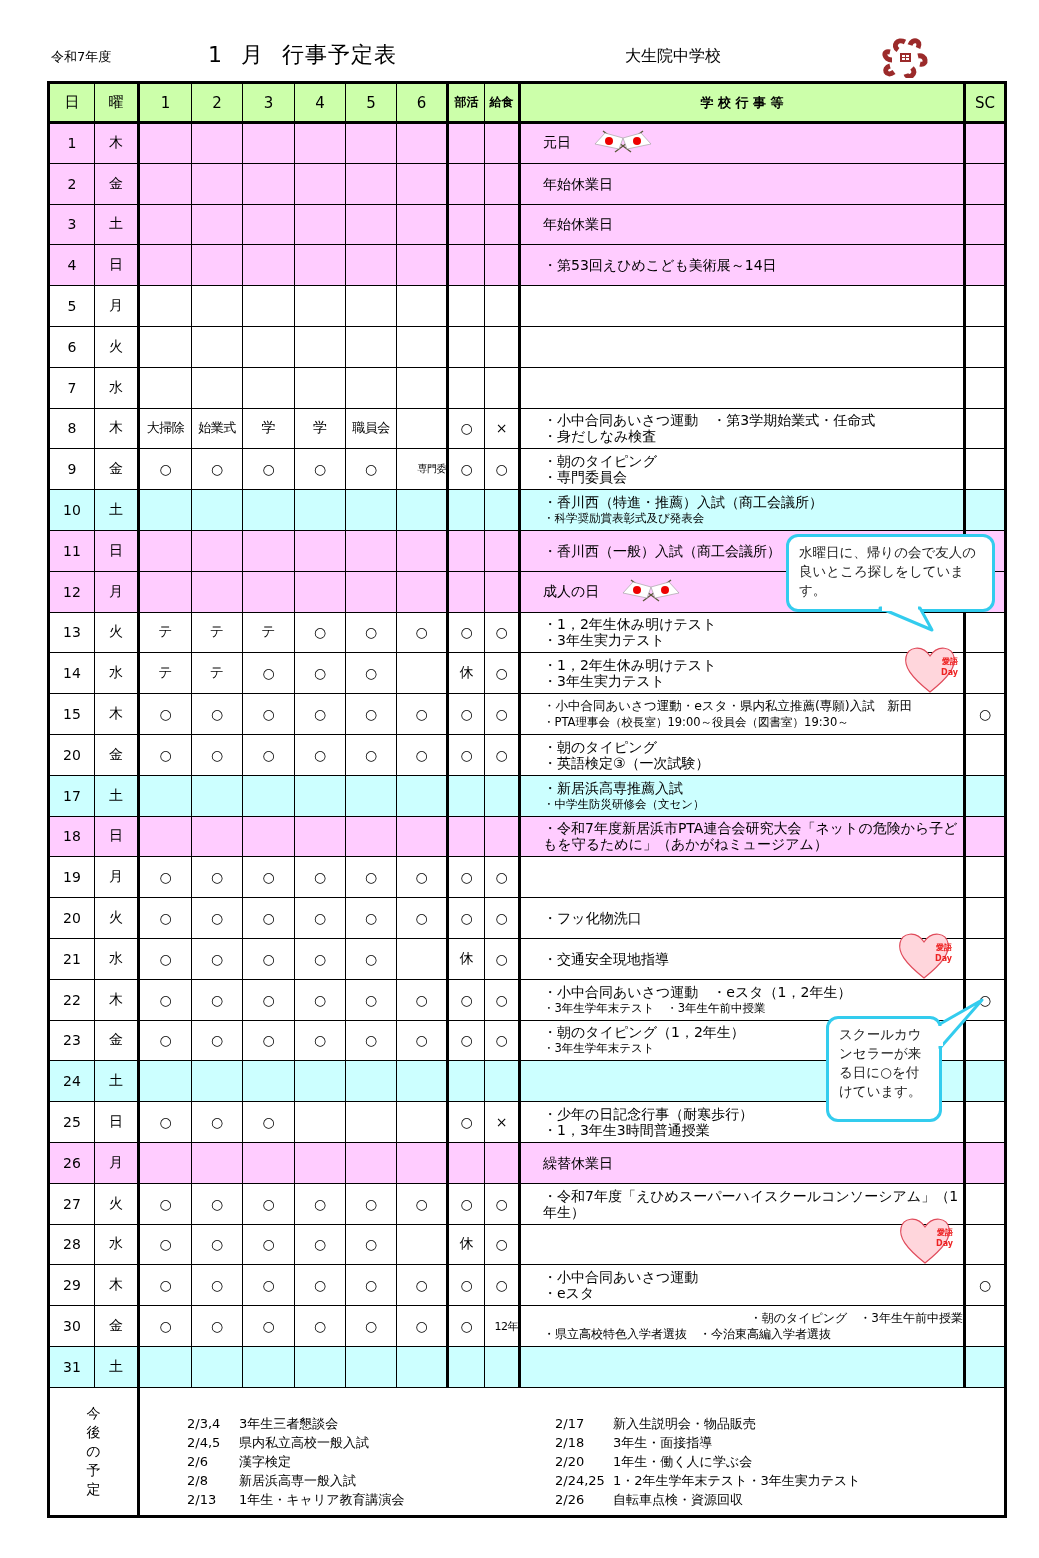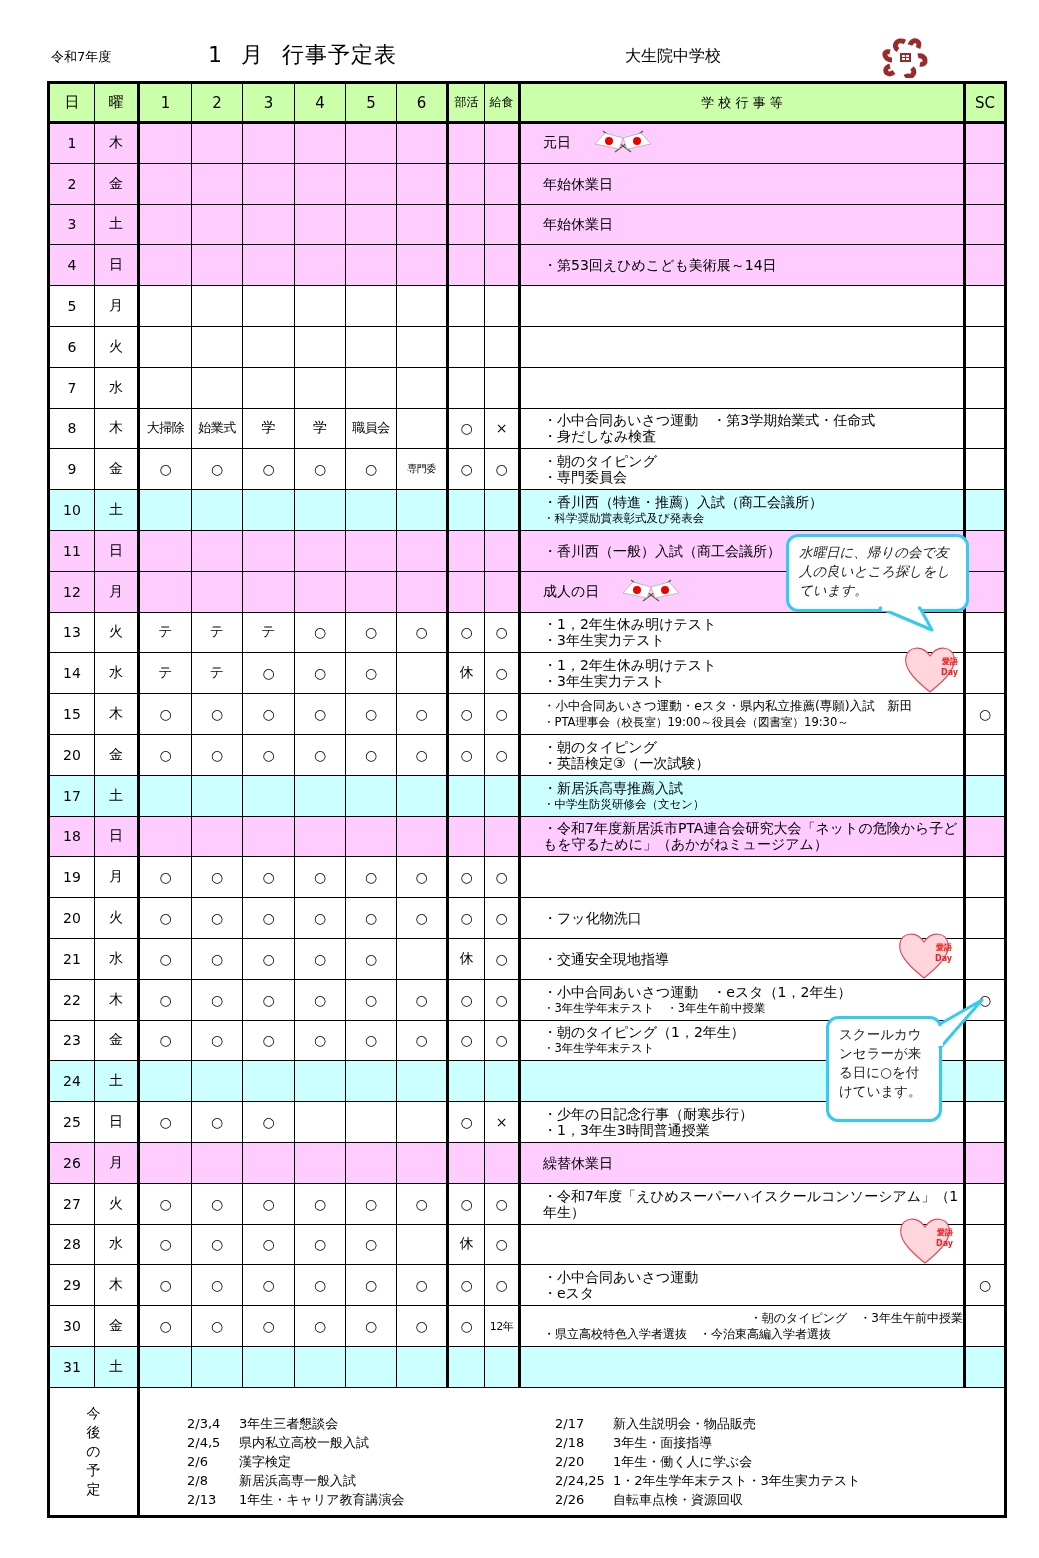--- a/index.html
+++ b/index.html
@@ -19,32 +19,32 @@
     width: 957px;
     border: 3px solid #000;
   }
   table.sched td, table.sched th {
     border: 1px solid #000;
     text-align: center; vertical-align: middle;
     font-size: 14px; font-weight: normal;
     overflow: hidden; white-space: nowrap;
   }
   table.sched thead th { background: #ccffaa; height: 40px; font-size: 15px; border-bottom: 3px solid #000; }
-  table.sched thead th.small { font-size: 12px; }
+  table.sched thead th.small { font-size: 12px; font-weight: bold; }
   table.sched tbody td { height: 40.8px; }
   .bl { border-left: 3px solid #000 !important; }
   .br { border-right: 3px solid #000 !important; }
 
   tr.holiday td { background: #ffccff; }
   tr.saturday td { background: #ccffff; }
   tr.normal td { background: #ffffff; }
 
   td.day, td.dow { font-size: 14px; }
   td.mark { font-size: 15px; }
-  td.mark.tiny { font-size: 10px; letter-spacing: -0.5px; }
+  td.mark.tiny { font-size: 10px; letter-spacing: -0.5px; text-align: right; }
   td.mark.word { font-size: 13px; letter-spacing: -0.5px; }
   td.events { text-align: left !important; padding-left: 22px; font-size: 13px; font-weight: bold; line-height: 16px; white-space: normal !important; }
   td.events .l1 { display: block; }
   td.events .l2 { display: block; }
   td.events .sm { font-size: 11.5px; }
   td.events .wrap { display: block; white-space: normal; }
   td.sc { font-size: 17px; }
 
   .flags { display: inline-block; vertical-align: middle; margin-left: 20px; width: 64px; height: 24px; position: relative; top: -2px; }
 
@@ -58,21 +58,21 @@
   .fl-left .d { width: 52px; }
   .fl-right { left: 415px; }
   .fl-right .d { width: 58px; }
 
   .callout {
     position: absolute; background: #fff;
     border: 3px solid #33ccee; border-radius: 12px;
     font-size: 13.5px; line-height: 19px; color: #222;
     padding: 6px 10px;
   }
-  .callout1 { left: 786px; top: 534px; width: 183px; height: 78px; font-style: italic; }
+  .callout1 { left: 786px; top: 534px; width: 209px; height: 78px; }
   .callout2 { left: 826px; top: 1016px; width: 116px; height: 106px; padding: 6px 10px; }
   .tail { position: absolute; }
 
   .heart { position: absolute; width: 56px; height: 50px; }
   .heart svg { width: 56px; height: 50px; }
   .heart .htxt { position: absolute; left: 0; top: 12px; width: 56px; text-align: right; font-size: 8px; color: #ee2222; line-height: 11px; font-weight: bold; }
 </style>
 </head>
 <body>
 

